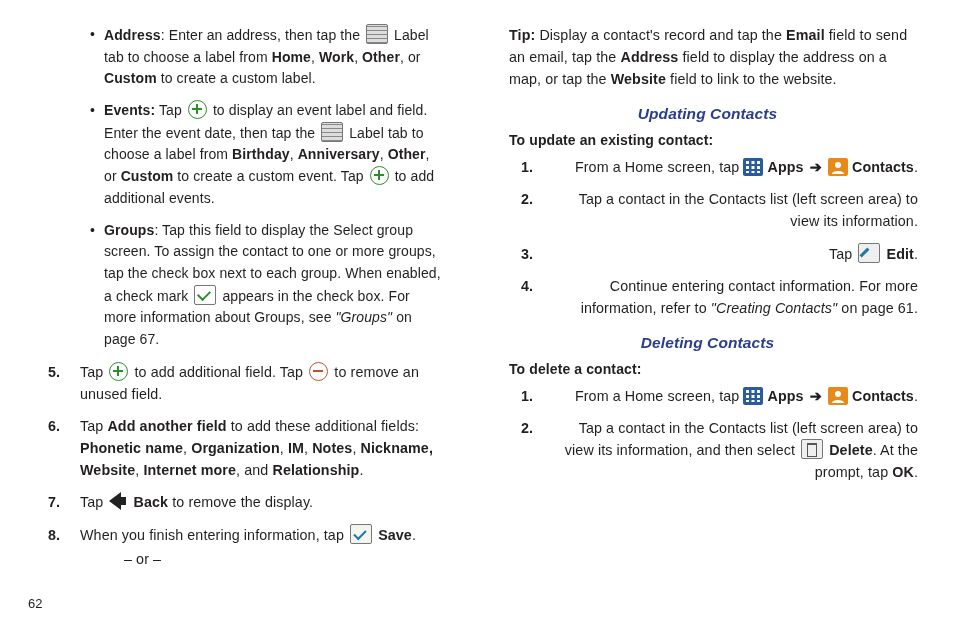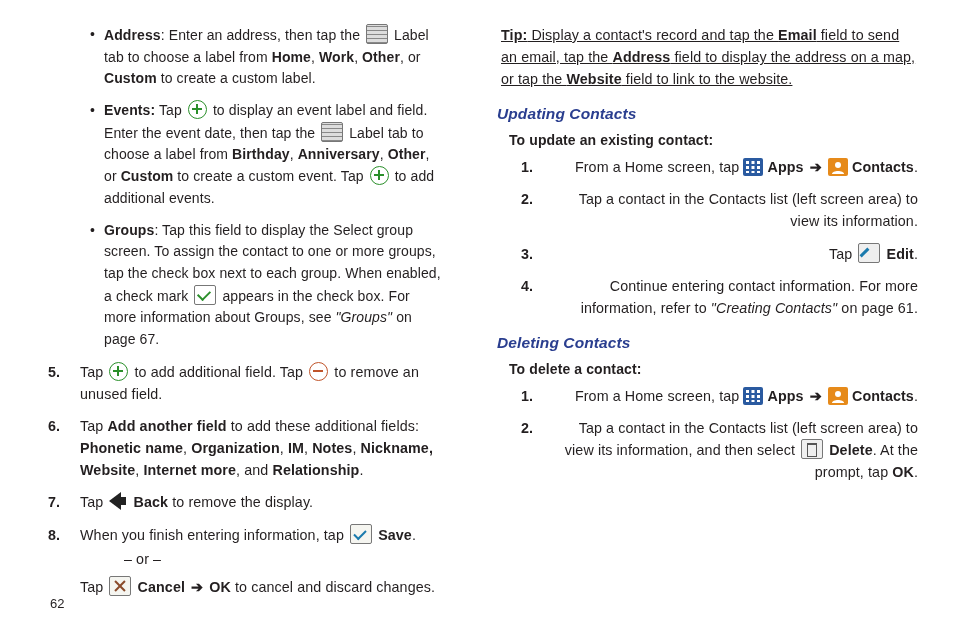--- a/index.html
+++ b/index.html
@@ -22,27 +22,28 @@
     font-family: "Helvetica Neue", Helvetica, Arial, sans-serif;
   }
   .col { width: 50%; }
   b, .b { font-weight: 700; }
   .subhead {
     color: #2a3e8f;
     font-weight: 700;
     font-style: italic;
     font-size: 15.5px;
     margin: 12px 0 4px 0;
+    text-align: center;
   }
   .sublead {
     font-weight: 700;
     margin: 2px 0 4px 12px;
     font-size: 14px;
   }
-  .tip { margin: 0 0 10px 4px; text-decoration: underline; }
+  .tip { margin: 0 0 10px 12px; }
   ol.steps {
     list-style: none;
     padding: 0;
     margin: 0;
     counter-reset: step 4;
   }
   ol.steps.start1 { counter-reset: step 0; text-align: right; }
   ol.steps > li {
     counter-increment: step;
     position: relative;
@@ -70,21 +71,21 @@
   }
   ul.bullets > li::before {
     content: "•";
     position: absolute;
     left: 0;
     top: 0;
   }
   .orline { margin: 2px 0 6px 44px; }
   .pagenum {
     position: absolute;
-    left: 50px;
+    left: 28px;
     top: 596px;
     font-size: 13px;
   }
   .ic {
     display: inline-block;
     width: 20px;
     height: 18px;
     vertical-align: -4px;
     border: 1px solid #777;
     border-radius: 2px;
@@ -200,23 +201,20 @@
       <li>
         <span>Tap </span><span class="b">Add another field</span><span> to add these additional fields: </span><span class="b">Phonetic name</span><span>, </span><span class="b">Organization</span><span>, </span><span class="b">IM</span><span>, </span><span class="b">Notes</span><span>, </span><span class="b">Nickname,</span>
         <span class="b">Website</span><span>, </span><span class="b">Internet more</span><span>, and </span><span class="b">Relationship</span><span>.</span>
       </li>
       <li>
         <span>Tap </span><span class="ic ic-back"></span> <span class="b">Back</span><span> to remove the display.</span>
       </li>
       <li>
         <span>When you finish entering information, tap </span><span class="ic ic-save"></span> <span class="b">Save</span><span>.</span>
         <div class="orline">– or –</div>
-        <div style="margin-top:6px;">
-          <span>Tap </span><span class="ic ic-cancel"></span> <span class="b">Cancel</span> <span class="arrow">➔</span> <span class="b">OK</span><span> to cancel and discard changes.</span>
-        </div>
       </li>
     </ol>
   </div>
 
   <div class="col">
     <p class="tip">
       <span class="b">Tip:</span><span> Display a contact's record and tap the </span><span class="b">Email</span><span> field to send an email, tap the </span><span class="b">Address</span><span> field to display the address on a map, or tap the </span><span class="b">Website</span><span> field to link to the website.</span>
     </p>
 
     <div class="subhead">Updating Contacts</div>

